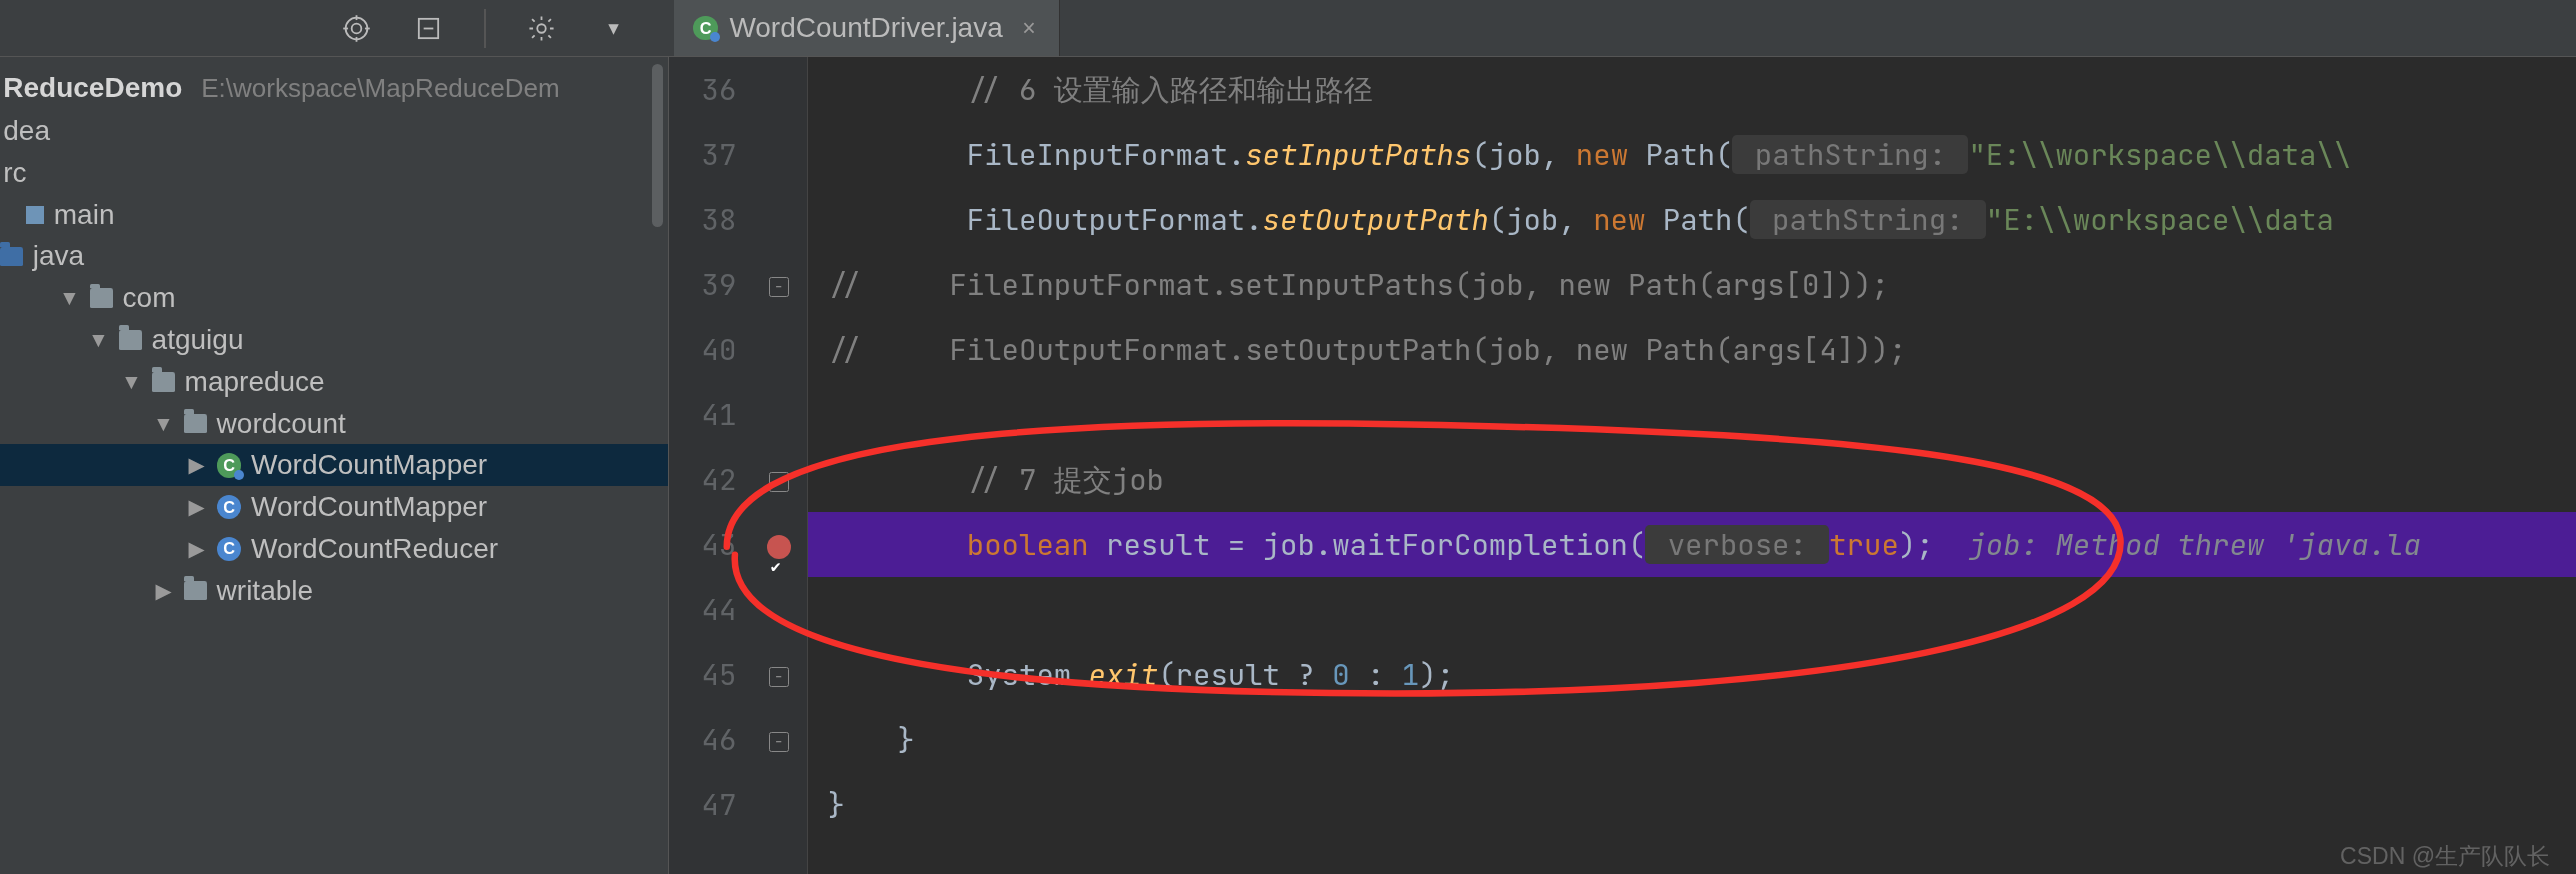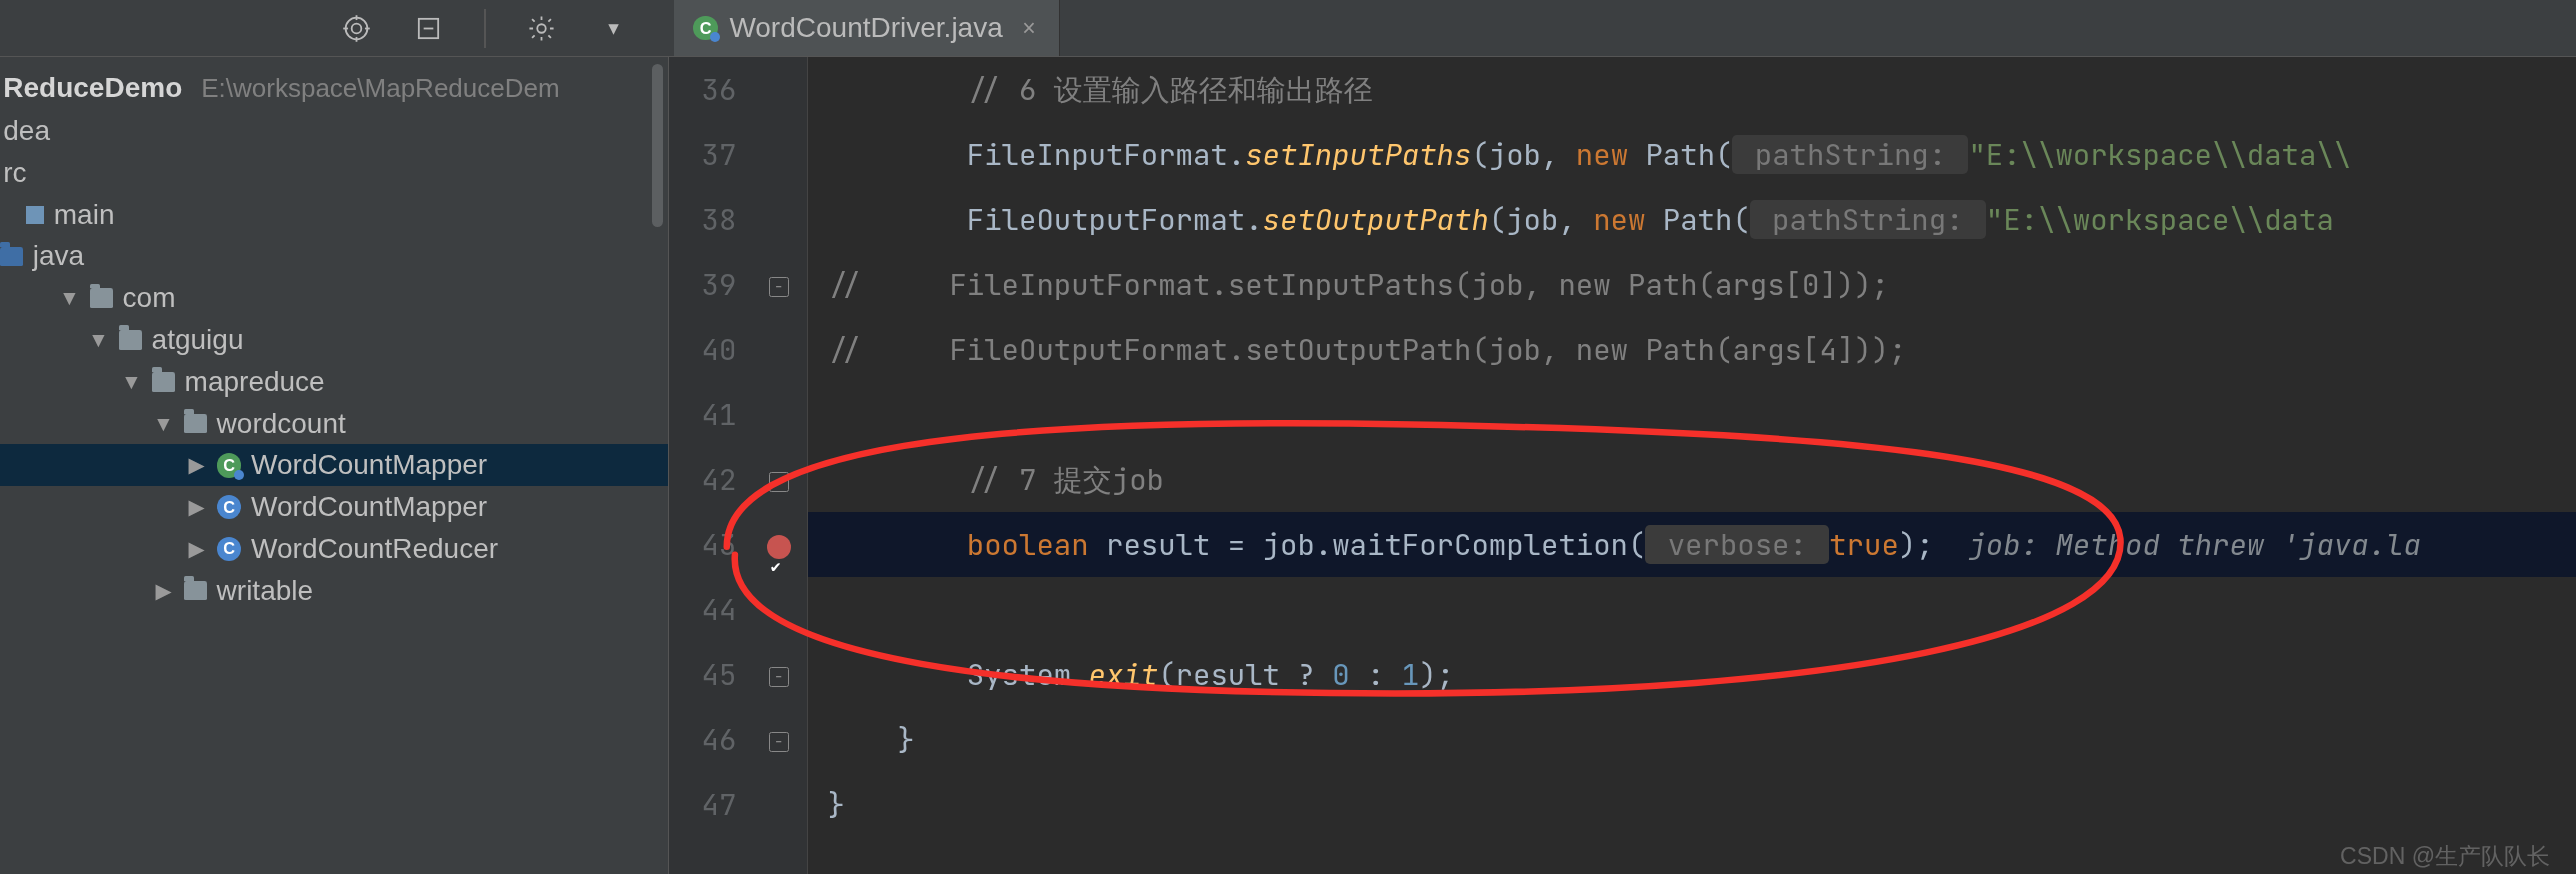--- a/index.html
+++ b/index.html
@@ -134,21 +134,21 @@
     background: #313335;
   }
   .gutter-icons {
     width: 57px;
     background: #313335;
     border-right: 1.6px solid #444;
   }
   .gutter-nums div, .gutter-icons div { height: 65px; line-height: 65px; }
   .code { flex: 1; position: relative; }
   .code-line { height: 65px; line-height: 65px; white-space: pre; padding-left: 19.6px; }
-  .code-line.hl { background: #0f172a; }
+  .code-line.hl { background: #4c1d95; }
   .cc  { color: #808080; }  
   .ck  { color: #cc7832; }  
   .cs  { color: #6a8759; }  
   .ci  { color: #a9b7c6; }  
   .cm  { color: #ffc66d; font-style: italic; }  
   .ch  { color: #787878; background: #3b3b3b; padding: 0 4.9px; border-radius: 4.9px; }
   .cn  { color: #6897bb; }
   .hint { color: #83898f; font-style: italic; }
   .fold-mark {
     display:inline-block; width:19.6px; height:19.6px; border:1.6px solid #888; color:#888;

